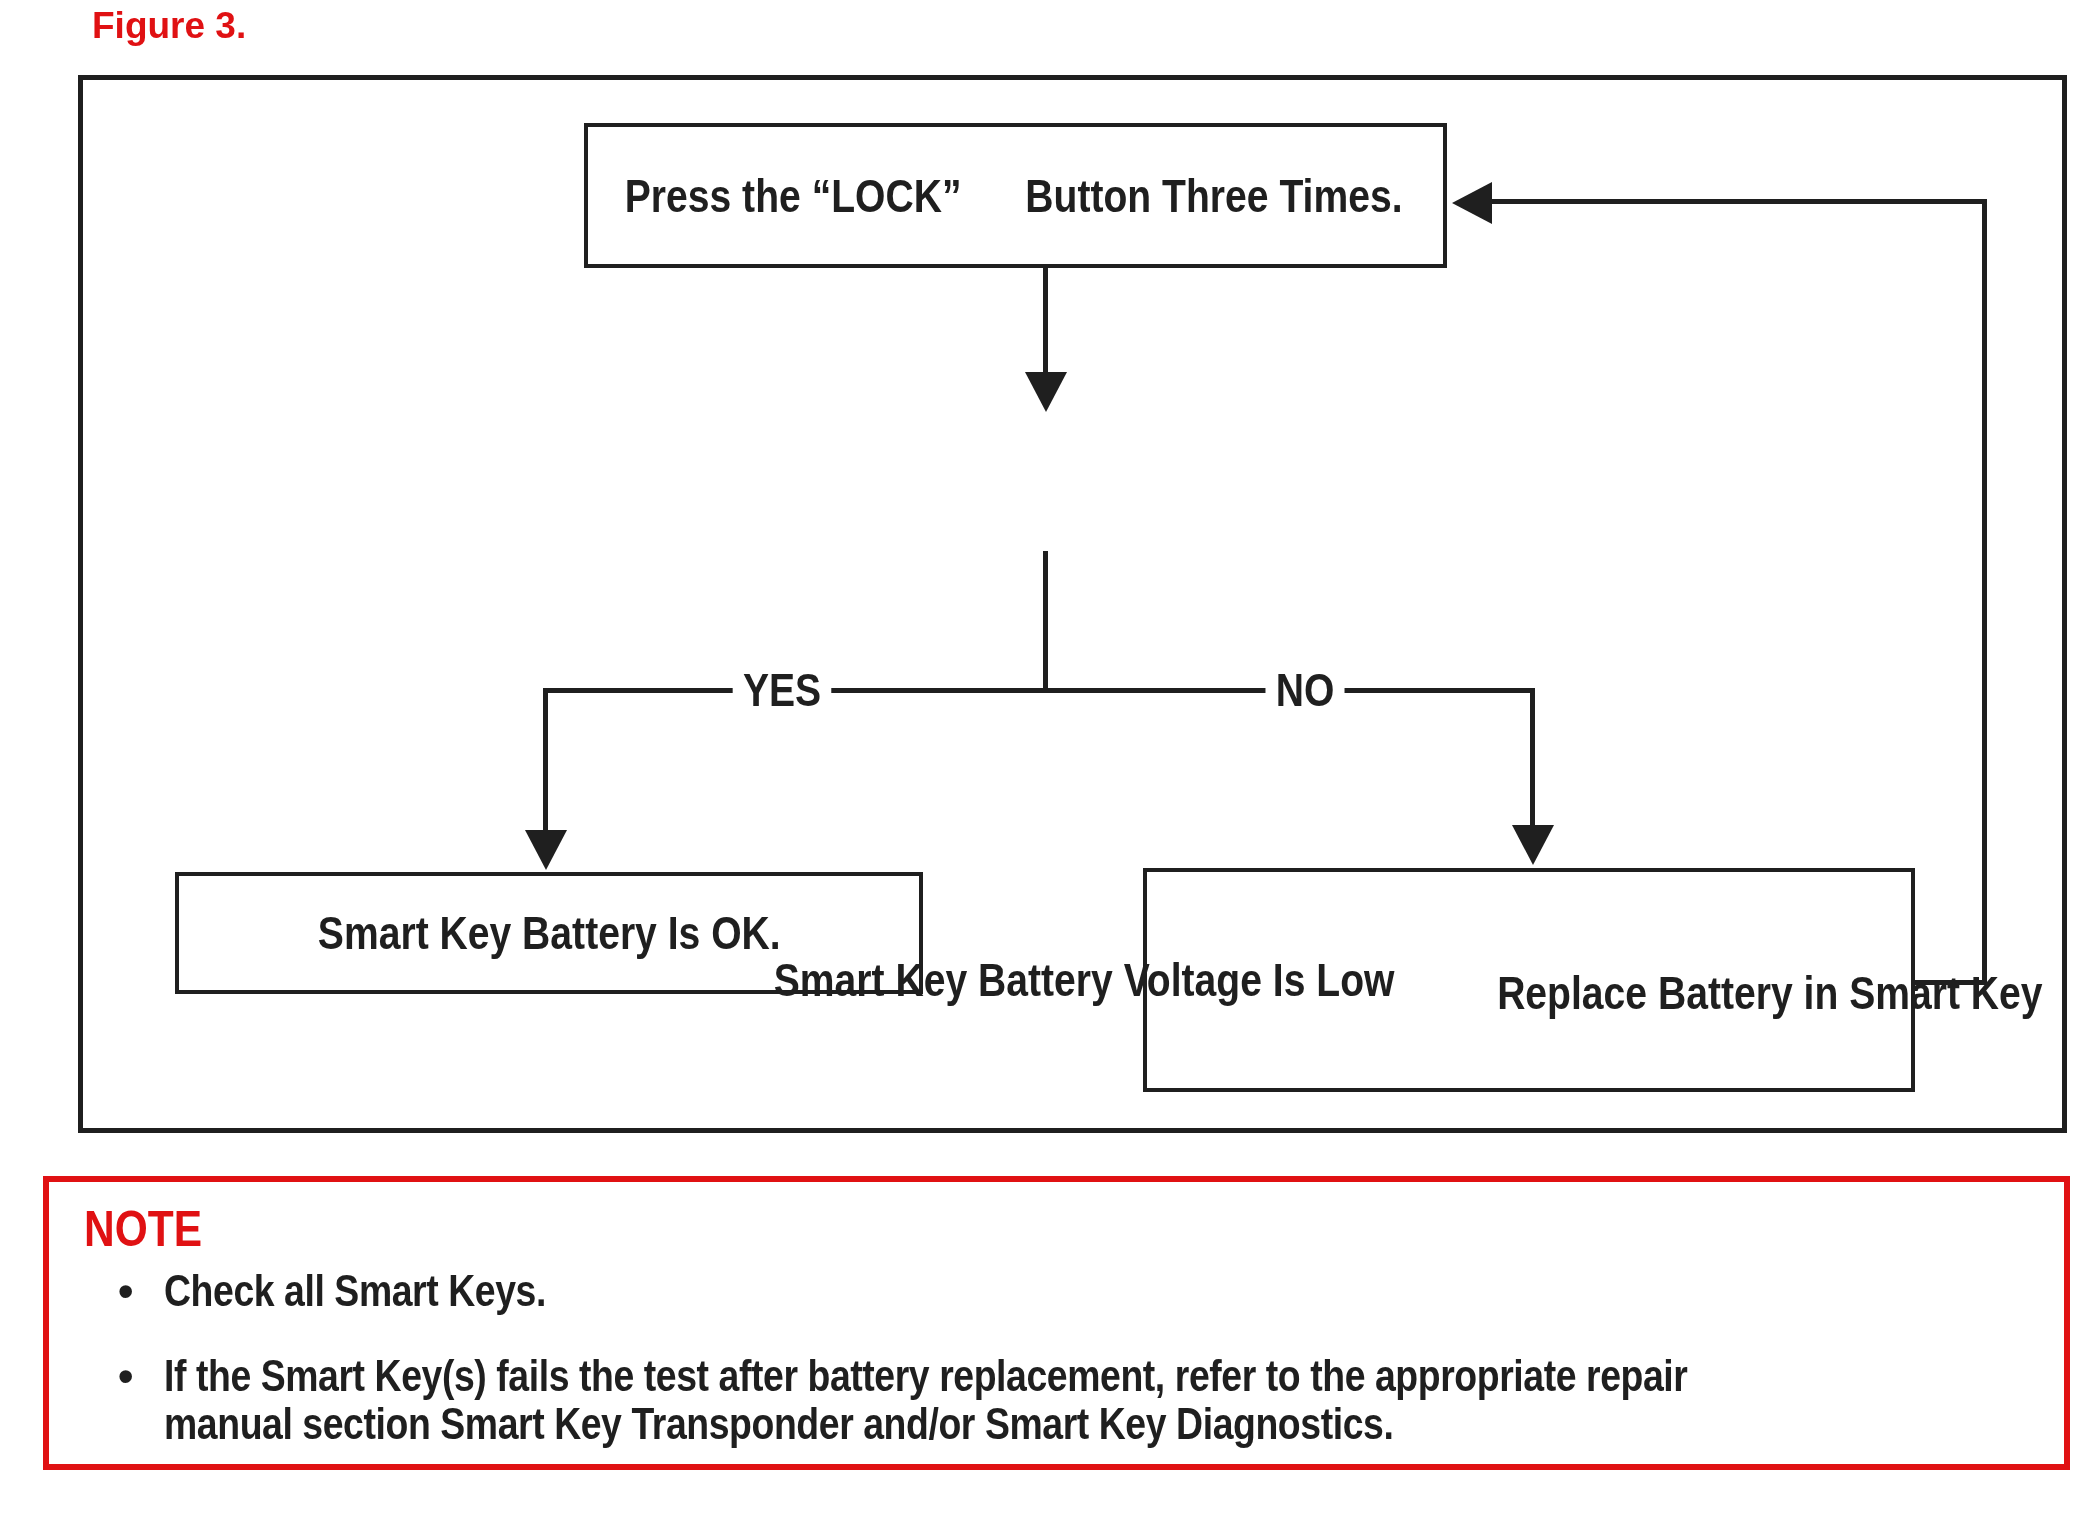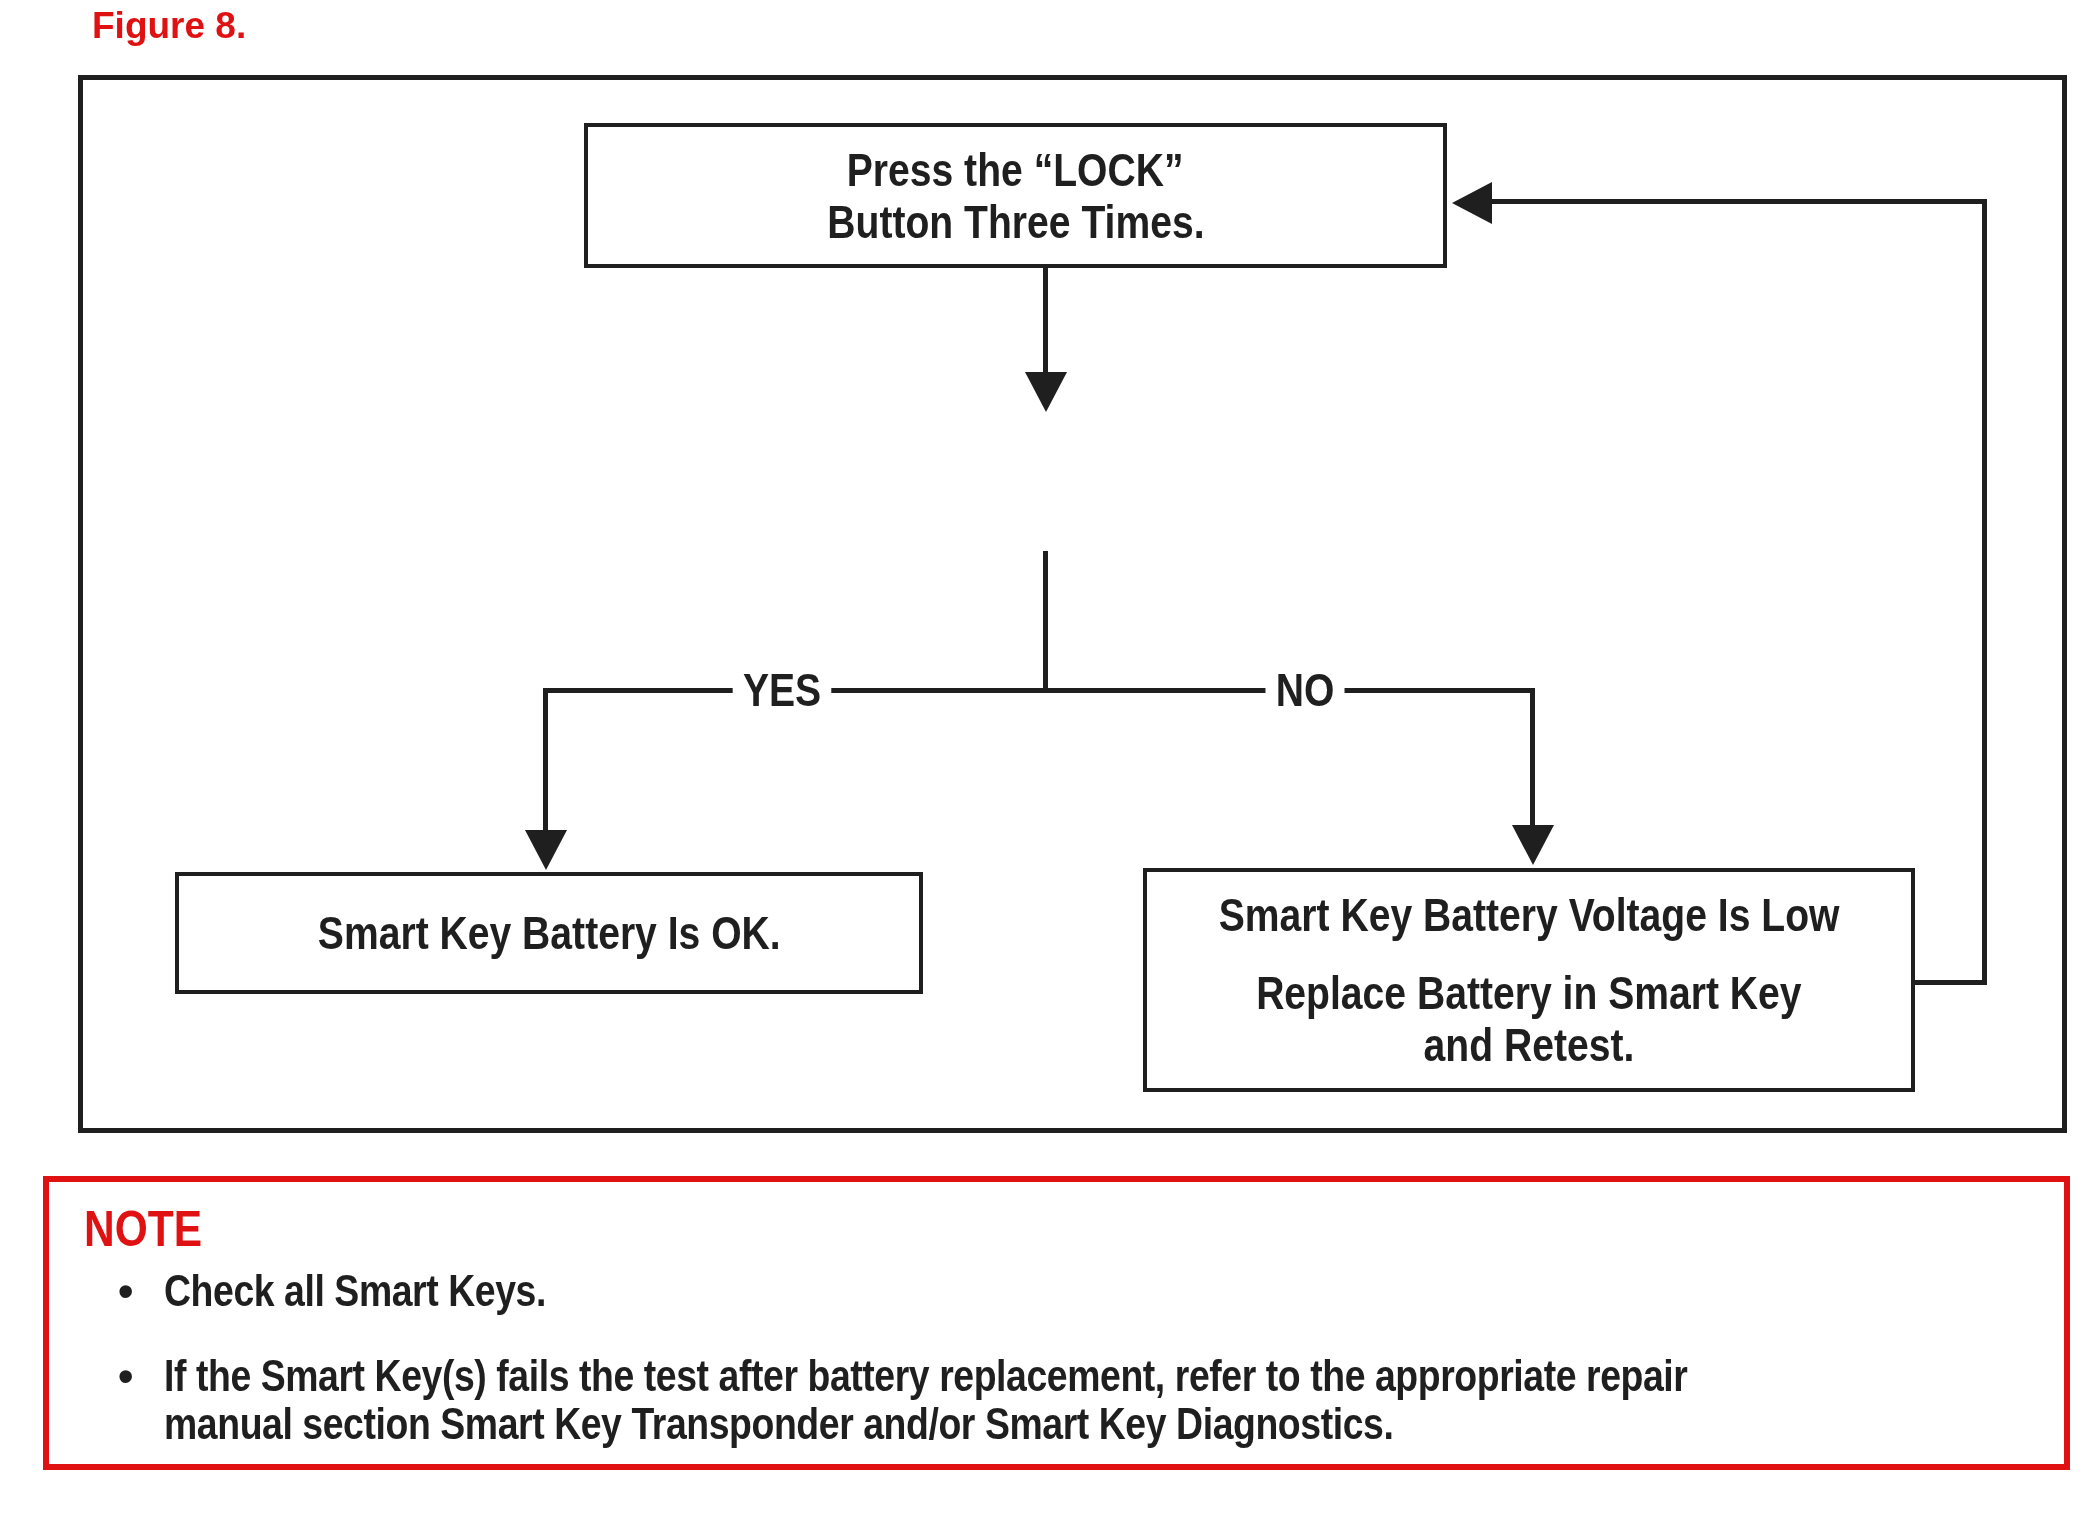--- a/index.html
+++ b/index.html
@@ -15,21 +15,21 @@
     font-size:37px; color:var(--red,#e01113);
   }
 
   .frame {
     left:78px; top:75px; width:1989px; height:1058px;
     border:5px solid var(--ink,#1f1f1f); box-sizing:border-box;
   }
 
   .fbox {
     border:4px solid var(--ink,#1f1f1f); box-sizing:border-box; background:#fff;
-    display:flex; flex-direction:column; align-items:center; justify-content:center;
+    display:flex; align-items:center; justify-content:center;
     text-align:center; font-size:46px; line-height:52px;
   }
   .tline { transform:scaleX(0.85); transform-origin:center; white-space:nowrap; }
   .gap-above { margin-top:26px; }
 
   .line { background:var(--ink,#1f1f1f); }
 
   .arrow-down {
     width:0; height:0;
     border-left:21px solid transparent; border-right:21px solid transparent;
@@ -62,21 +62,21 @@
   .bullet .btext {
     transform:scaleX(0.85); transform-origin:left top;
     letter-spacing:-0.5px; white-space:nowrap;
   }
 </style>
 </head>
 <body>
 
 <div class="canvas">
 
-  <div class="abs fig-label">Figure 8.</div>
+  <div class="abs fig-label">Figure 3.</div>
 
   <div class="abs frame"></div>
 
   <div class="abs fbox" style="left:584px; top:123px; width:863px; height:145px;">
     <div class="tline">Press the “LOCK”</div>
     <div class="tline">Button Three Times.</div>
   </div>
 
   <div class="abs line" style="left:1043px; top:266px; width:5px; height:108px;"></div>
   <div class="abs arrow-down" style="left:1025px; top:372px;"></div>

